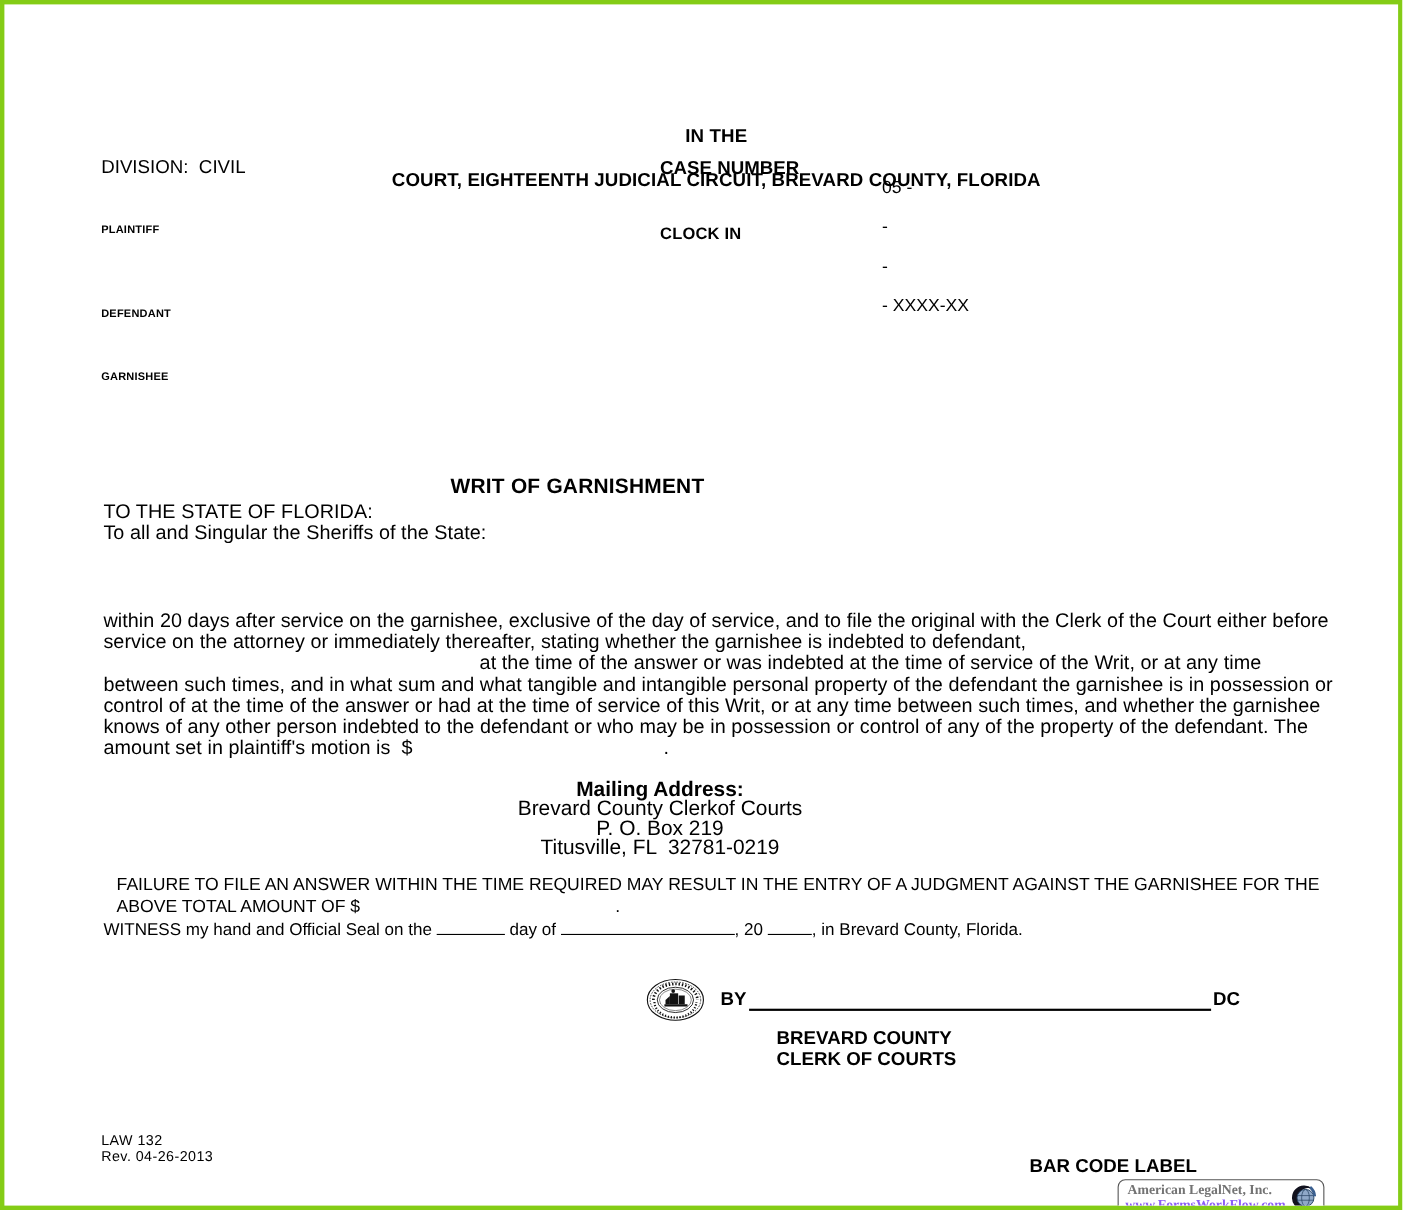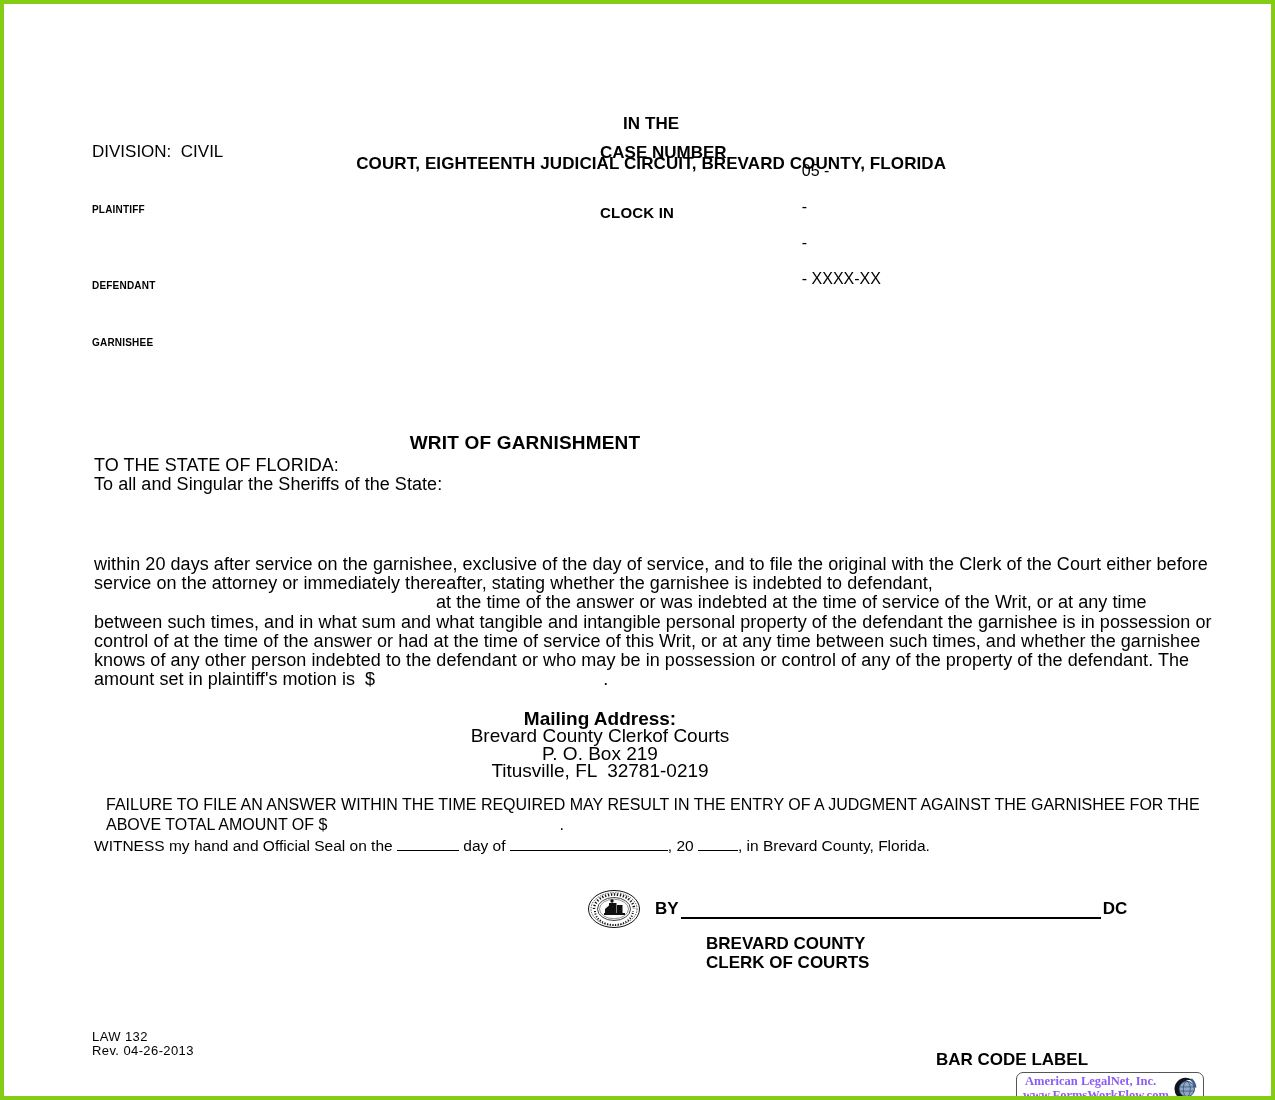--- a/index.html
+++ b/index.html
@@ -180,21 +180,21 @@
     background: #ffffff;
     box-sizing: border-box;
     overflow: hidden;
   }
   .vendor-name {
     position: absolute;
     top: 1px; left: 8px;
     font-family: "Liberation Serif", serif;
     font-size: 12.5px;
     font-weight: bold;
-    color: #8b5cf6;
+    color: #737373;
     white-space: pre;
   }
   .vendor-url {
     position: absolute;
     top: 15px; left: 6px;
     font-family: "Liberation Serif", serif;
     font-size: 12.5px;
     font-weight: bold;
     color: #8b5cf6;
     text-decoration: underline;

